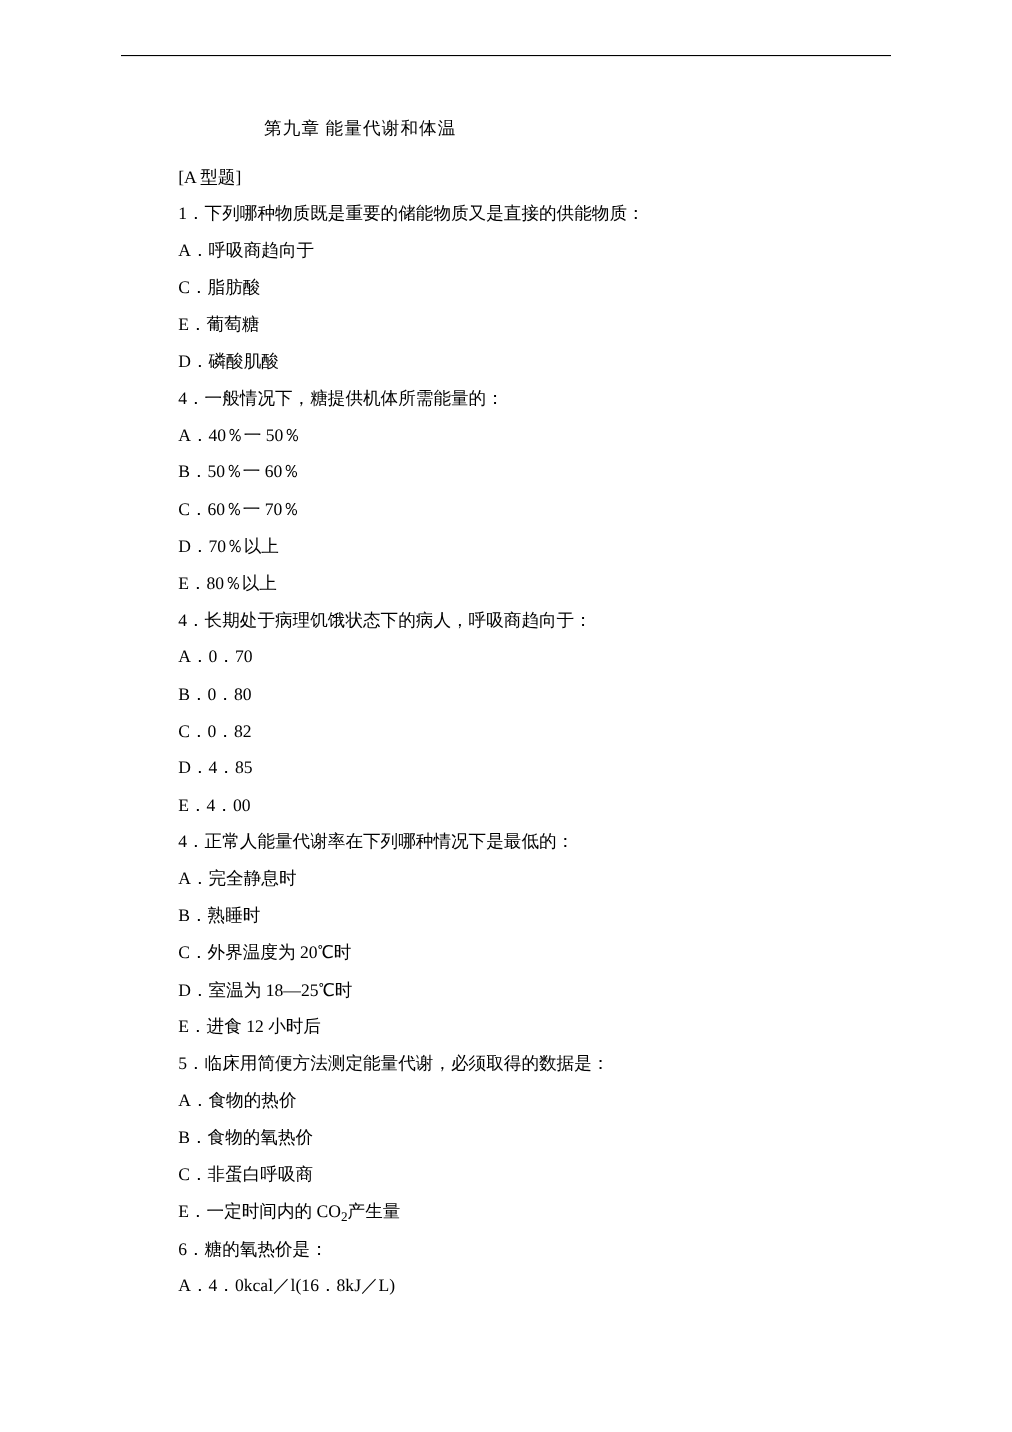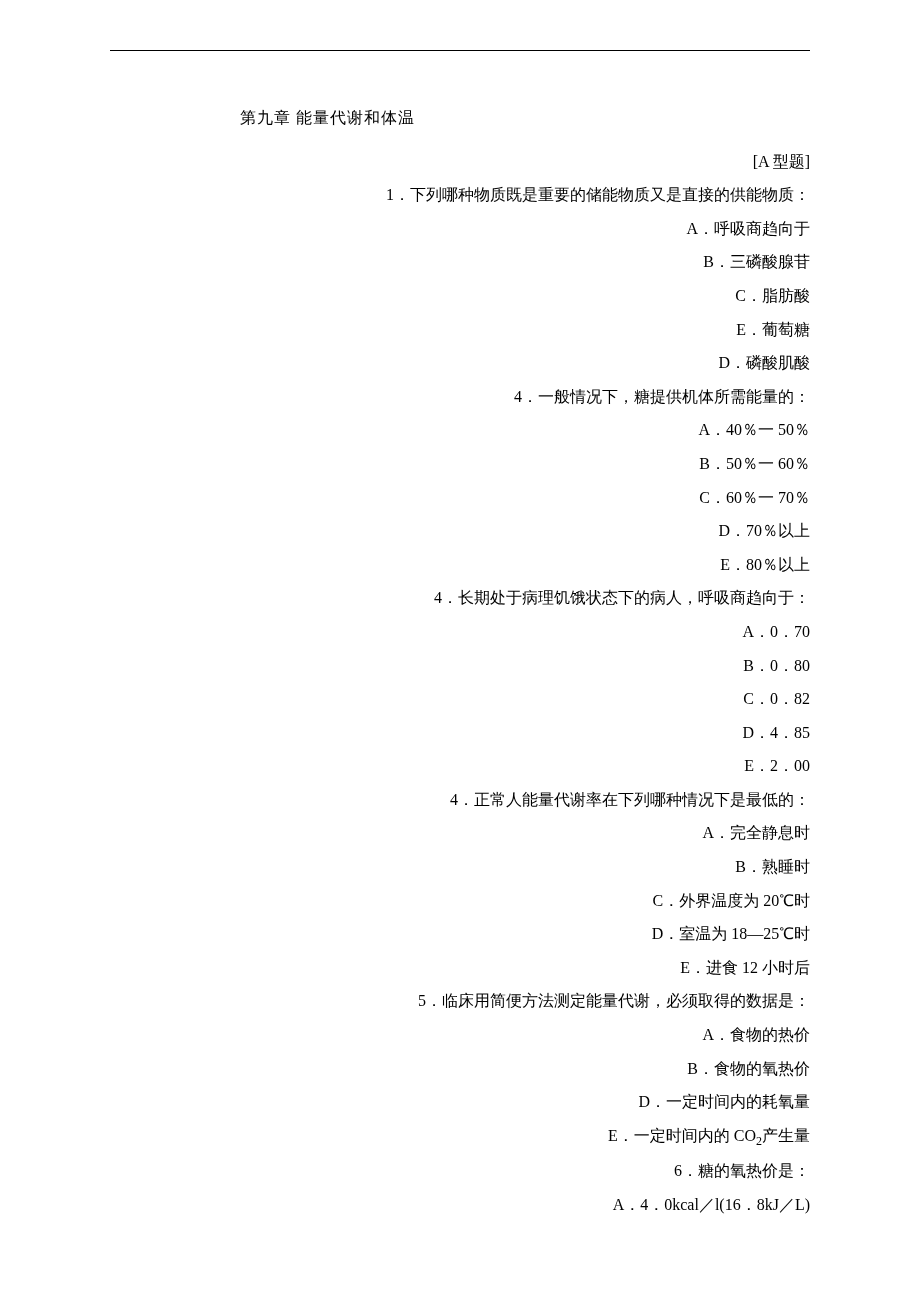--- a/index.html
+++ b/index.html
@@ -27,62 +27,60 @@
     margin: 0 0 10px 0;
     letter-spacing: 1px;
     padding-left: 130px;
     box-sizing: border-box;
     text-align: left;
   }
   .section-label {
     margin-left: 40px;
   }
   .line {
-    margin-left: 32px;
+    margin-left: 52px;
     white-space: pre-wrap;
-    text-align: right;
   }
   sub {
     font-size: 0.75em;
     vertical-align: sub;
   }
 </style>
 </head>
 <body>
 
 <div class="page">
   <div class="rule"></div>
   <div class="chapter-title">第九章    能量代谢和体温</div>
   <div class="section-label line">[A 型题]</div>
   <div id="qs">
       <div class="line">1．下列哪种物质既是重要的储能物质又是直接的供能物质：</div>
       <div class="line">A．呼吸商趋向于</div>
-      <div class="line">B．三磷酸腺苷</div>
       <div class="line">C．脂肪酸</div>
       <div class="line">E．葡萄糖</div>
       <div class="line">D．磷酸肌酸</div>
       <div class="line">4．一般情况下，糖提供机体所需能量的：</div>
       <div class="line">A．40％一 50％</div>
       <div class="line">B．50％一 60％</div>
       <div class="line">C．60％一 70％</div>
       <div class="line">D．70％以上</div>
       <div class="line">E．80％以上</div>
       <div class="line">4．长期处于病理饥饿状态下的病人，呼吸商趋向于：</div>
       <div class="line">A．0．70</div>
       <div class="line">B．0．80</div>
       <div class="line">C．0．82</div>
       <div class="line">D．4．85</div>
-      <div class="line">E．2．00</div>
+      <div class="line">E．4．00</div>
       <div class="line">4．正常人能量代谢率在下列哪种情况下是最低的：</div>
       <div class="line">A．完全静息时</div>
       <div class="line">B．熟睡时</div>
       <div class="line">C．外界温度为 20℃时</div>
       <div class="line">D．室温为 18—25℃时</div>
       <div class="line">E．进食 12 小时后</div>
       <div class="line">5．临床用简便方法测定能量代谢，必须取得的数据是：</div>
       <div class="line">A．食物的热价</div>
       <div class="line">B．食物的氧热价</div>
-      <div class="line">D．一定时间内的耗氧量</div>
+      <div class="line">C．非蛋白呼吸商</div>
       <div class="line">E．一定时间内的 CO<sub>2</sub>产生量</div>
       <div class="line">6．糖的氧热价是：</div>
       <div class="line">A．4．0kcal／l(16．8kJ／L)</div>
     </div>
 </div>
 
 </body></html>

